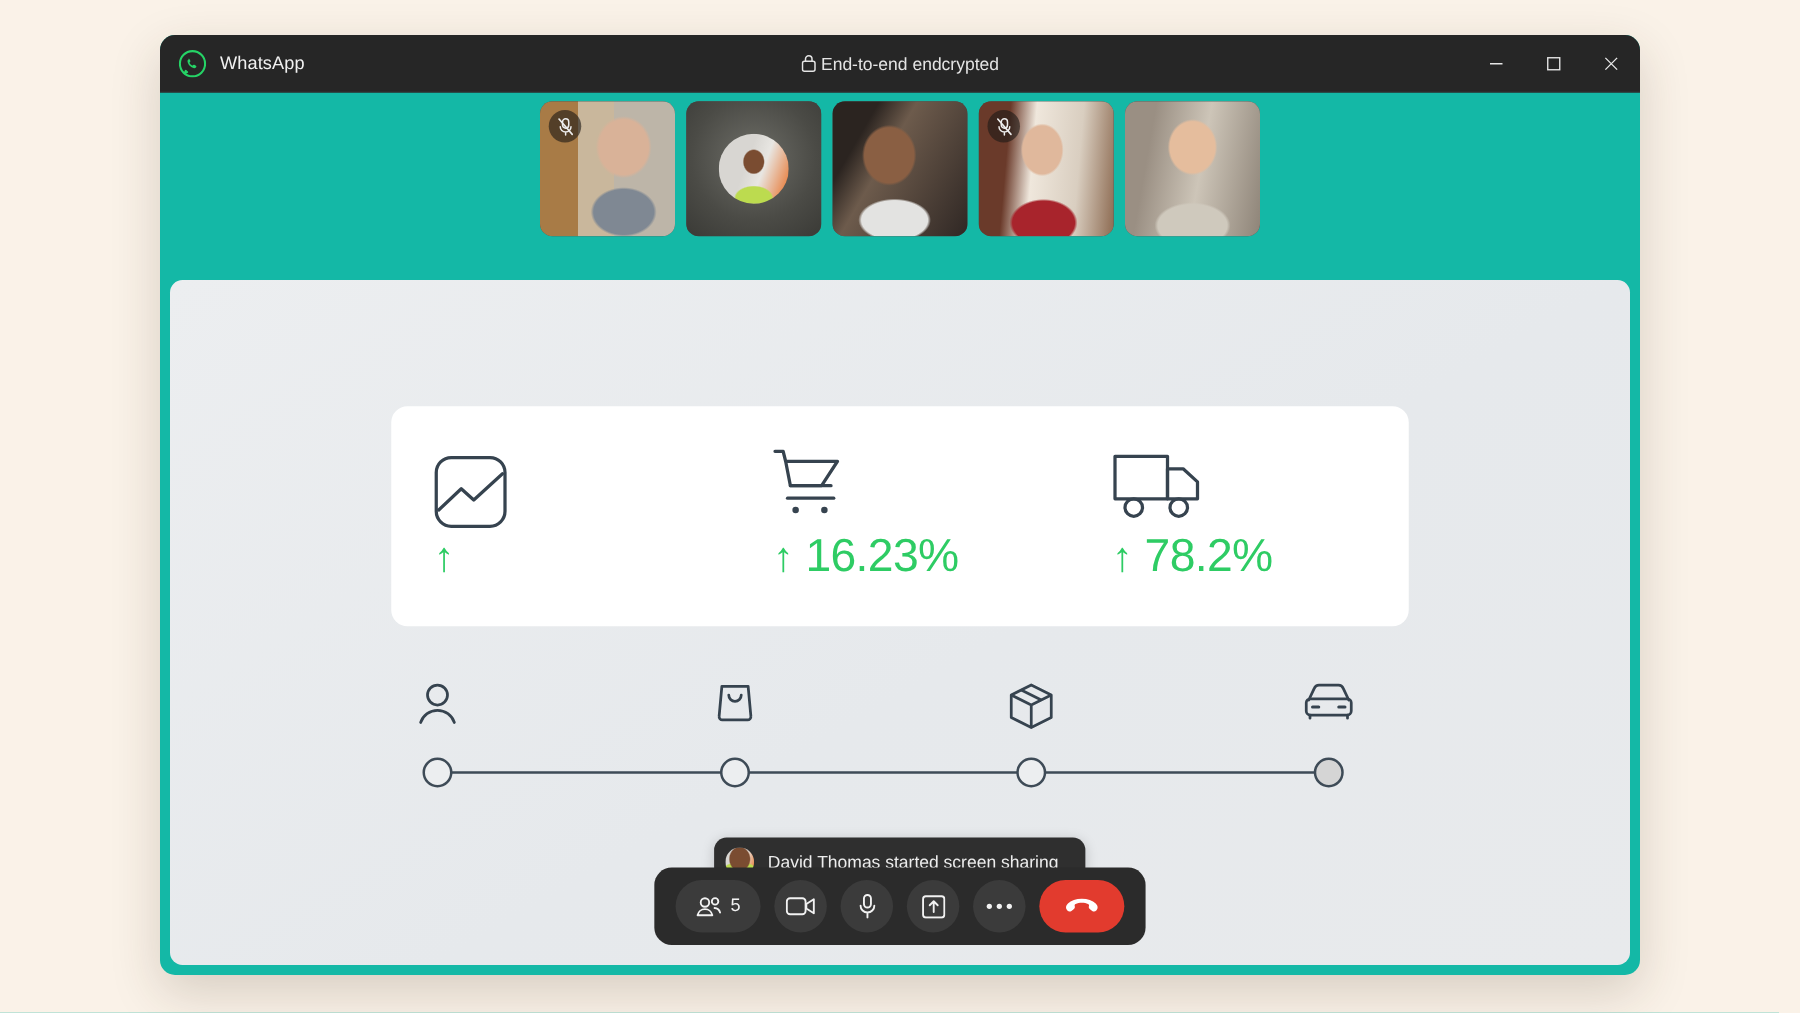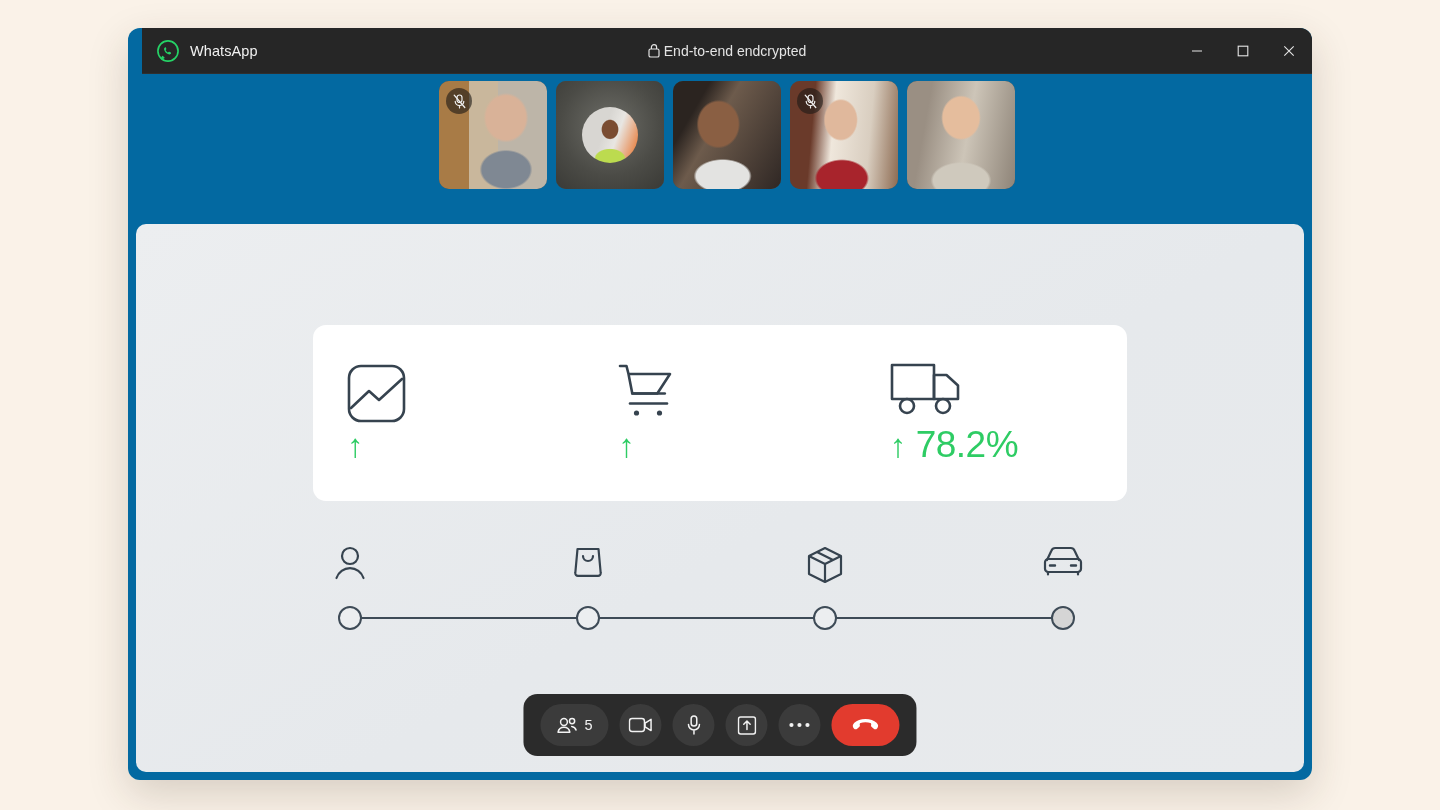--- a/index.html
+++ b/index.html
@@ -8,25 +8,24 @@
     background: #faf2e8;
     font-family: "Liberation Sans", sans-serif;
     overflow: hidden;
   }
 
   
   #app-window {
     position: absolute;
     left: 128px; top: 28px;
     width: 1184px; height: 752px;
-    background: #0369a1;
+    background: #14b8a6;
     border-radius: 12px;
     box-shadow: 0 14px 40px rgba(60,45,25,0.18);
     overflow: hidden;
-    padding-left: 14px;
   }
 
   
   #title-bar {
     position: relative;
     height: 46px;
     background: #262626;
     border-bottom: 1px solid #2f2f2f;
     display: flex;
     align-items: center;
@@ -353,20 +352,21 @@
           <svg width="60" height="62" viewBox="0 0 60 62" fill="none">
             <path d="M2 3h6.5l2 8m0 0 3.8 19.5h25L52 11H10.5Z" stroke="#36434f" stroke-width="2.6" stroke-linecap="round" stroke-linejoin="round"></path>
             <path d="M14.3 30.5h32.5" stroke="#36434f" stroke-width="2.6" stroke-linecap="round"></path>
             <path d="M12 40.5h37" stroke="#36434f" stroke-width="2.6" stroke-linecap="round"></path>
             <circle cx="18.5" cy="50" r="2.6" fill="#36434f"></circle>
             <circle cx="41.5" cy="50" r="2.6" fill="#36434f"></circle>
           </svg>
         </div>
         <div class="stat-value">
           <span class="stat-arrow">↑</span>
+          <span>16.23%</span>
         </div>
       </div>
 
       <div class="stat">
         <div class="stat-icon">
           <svg width="72" height="56" viewBox="0 0 72 56" fill="none">
             <rect x="2" y="4" width="42" height="34" stroke="#36434f" stroke-width="2.6" stroke-linejoin="round"></rect>
             <path d="M44 14h12.5L68 24.5V38H44Z" stroke="#36434f" stroke-width="2.6" stroke-linejoin="round"></path>
             <circle cx="17" cy="45" r="7" stroke="#36434f" stroke-width="2.6"></circle>
             <circle cx="53" cy="45" r="7" stroke="#36434f" stroke-width="2.6"></circle>
@@ -414,20 +414,24 @@
         </span>
       </div>
 
       <div id="stepper-track"></div>
       <div class="step-node" style="left:0%;"></div>
       <div class="step-node" style="left:33.33%;"></div>
       <div class="step-node" style="left:66.66%;"></div>
       <div class="step-node filled" style="left:100%;"></div>
     </div>
 
+    <div id="screen-share-toast">
+      <div id="toast-avatar" class="ava-d"></div>
+      <span id="toast-text">David Thomas started screen sharing</span>
+    </div>
 
     <div id="call-controls">
 
       <button class="ctrl" id="participants-button">
         <span>
           <svg width="21" height="17" viewBox="0 0 21 17" fill="none">
             <circle cx="7.5" cy="5" r="3.4" stroke="#f2f2f2" stroke-width="1.5"></circle>
             <path d="M1.6 15.2a6 6 0 0 1 11.8 0Z" stroke="#f2f2f2" stroke-width="1.5" stroke-linejoin="round"></path>
             <circle cx="15.6" cy="4.1" r="2.6" stroke="#f2f2f2" stroke-width="1.5"></circle>
             <path d="M15.2 9.4a5 5 0 0 1 4.4 3.6" stroke="#f2f2f2" stroke-width="1.5" stroke-linecap="round"></path>

